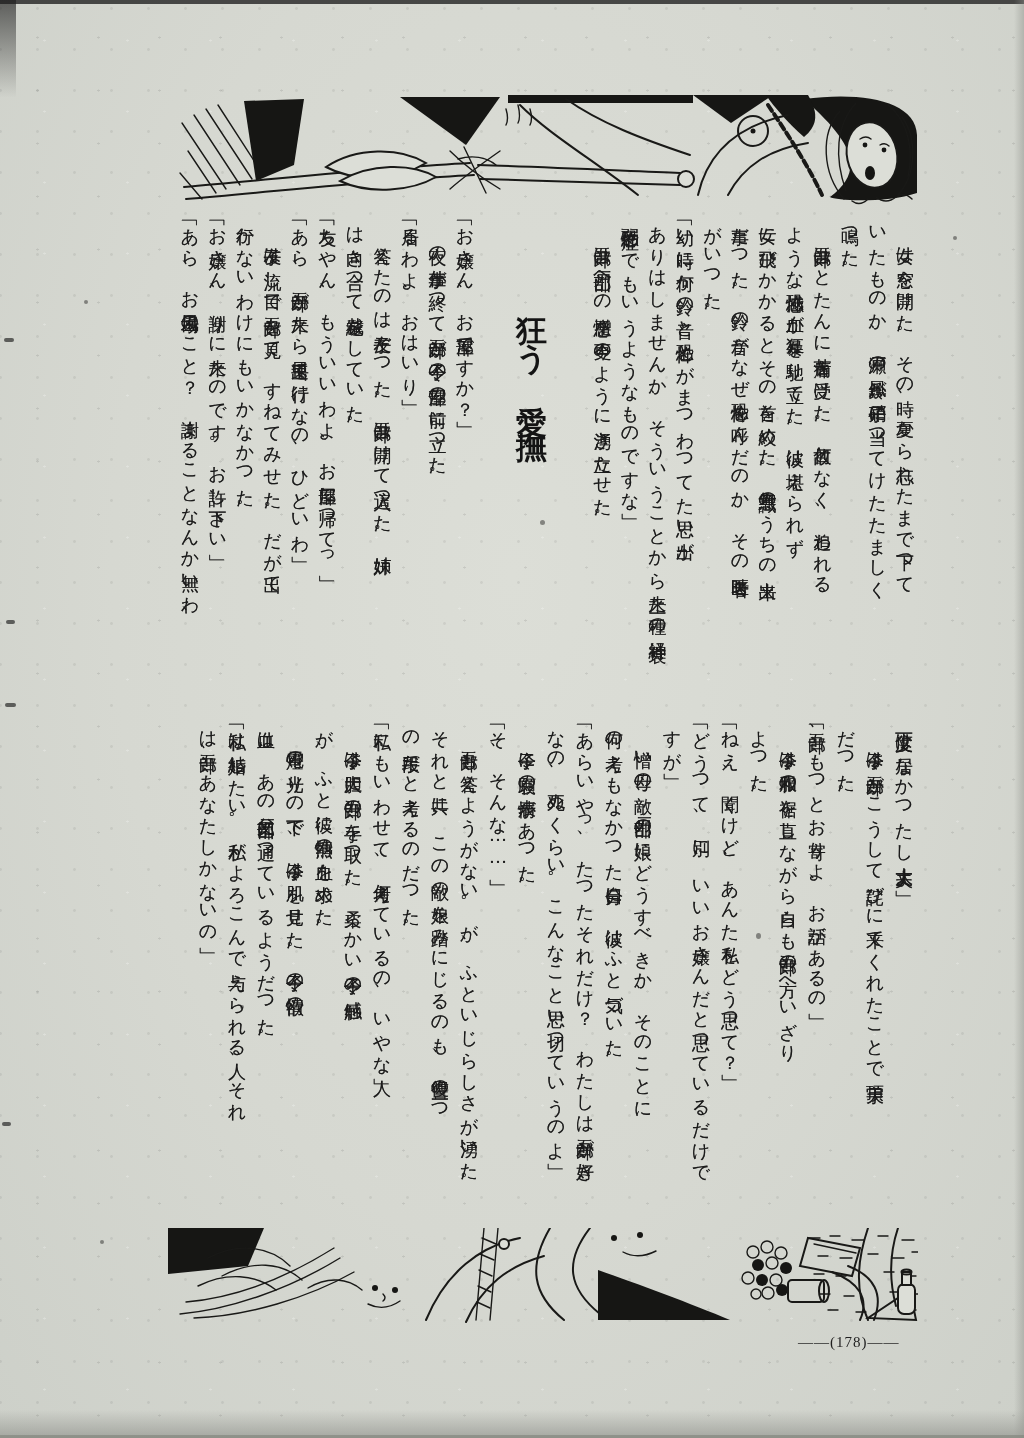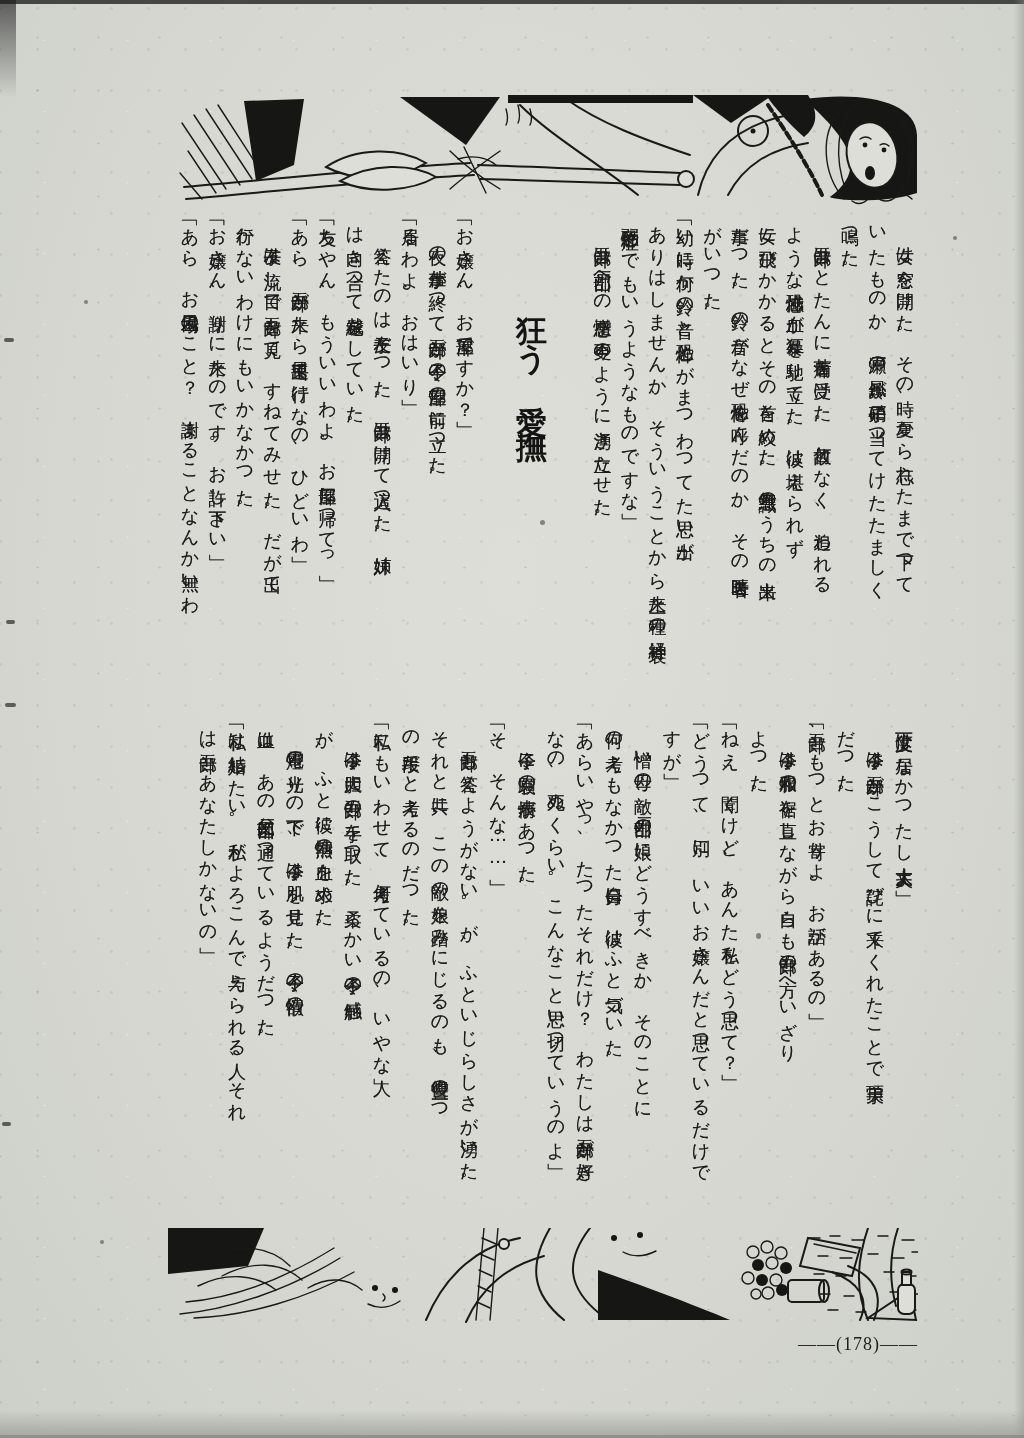--- a/index.html
+++ b/index.html
@@ -52,21 +52,21 @@
     text-shadow:0 0 .4px rgba(20,20,20,.6);
   }
   .band-lower .tcol{line-height:29px;}
   .story-title{
     margin:0;padding:80px 36px 0 32px;
     font-size:31px;line-height:42px;font-weight:bold;letter-spacing:26px;
     color:#141414;
   }
   .page-number{
     position:absolute;left:798px;top:1334px;width:180px;
-    font-size:18px;letter-spacing:1px;color:#1f1f1f;white-space:nowrap;
+    font-size:15px;letter-spacing:1px;color:#1f1f1f;white-space:nowrap;
   }
   .ink{stroke:#191917;fill:none;stroke-width:2;stroke-linecap:round;}
   .inkthin{stroke:#191917;fill:none;stroke-width:1.4;stroke-linecap:round;}
   .fillink{fill:#161614;stroke:none;}
   .paperfill{fill:#dcded7;}
 </style>
 </head>
 <body>
 
 <div class="page">

